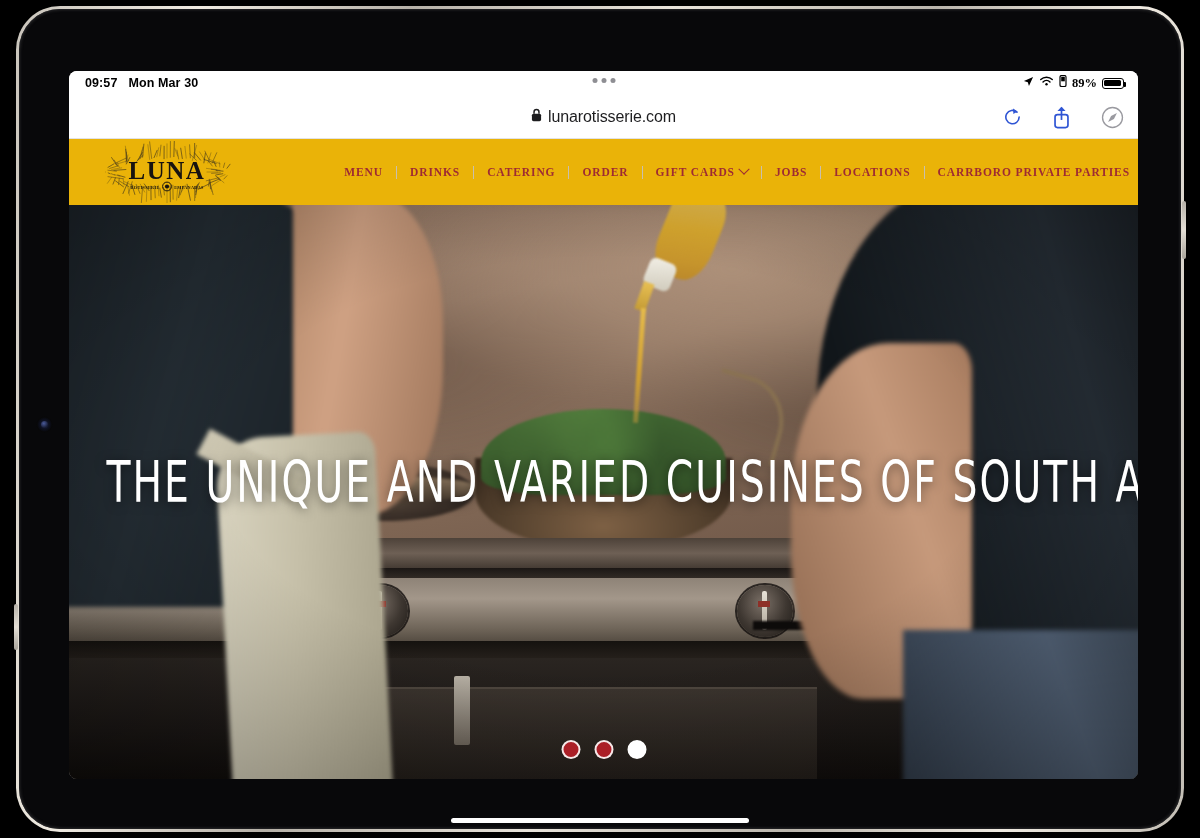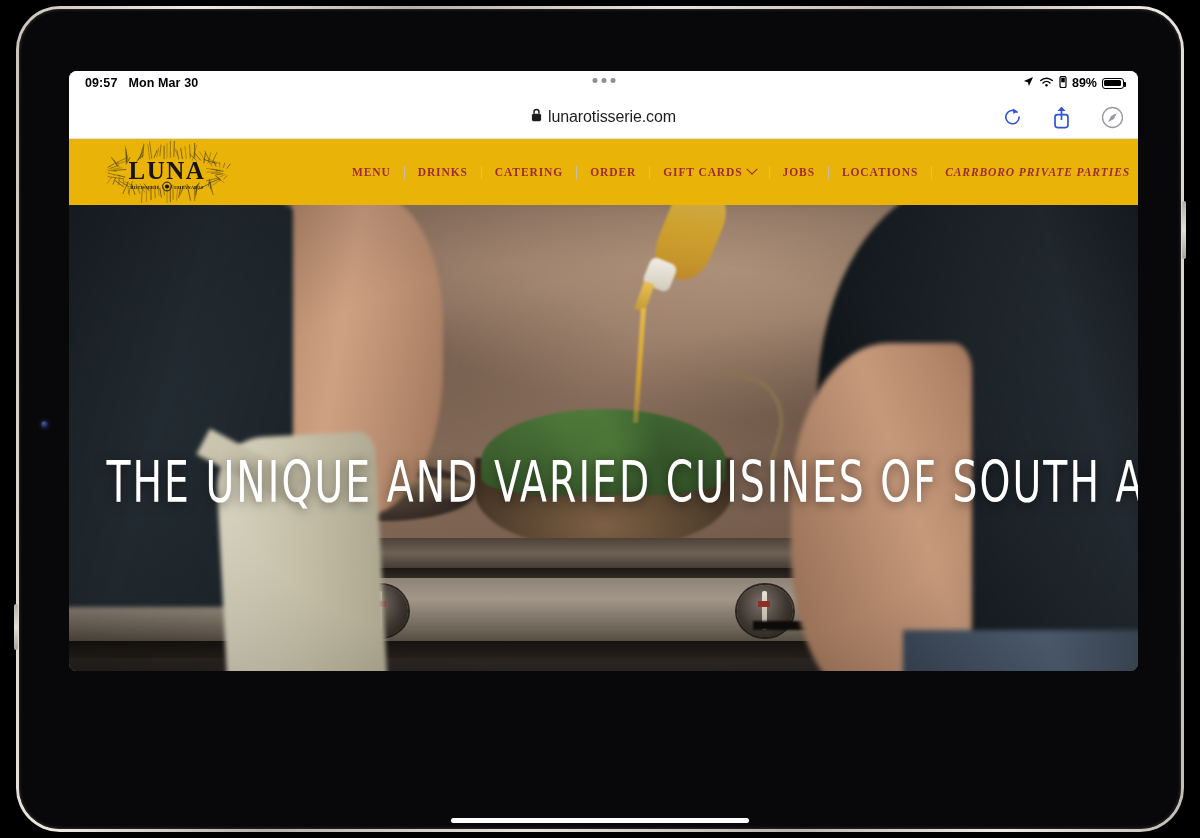--- a/index.html
+++ b/index.html
@@ -43,37 +43,37 @@
   #vol-btn2 {
     position: absolute; left: -5px; top: 595px;
     width: 4px; height: 46px; border-radius: 2px;
     background: linear-gradient(180deg,#b6b1a8,#e4dfd6,#a9a49b);
   }
 
   
   #screen {
     position: absolute;
     left: 50px; top: 62px;
-    width: 1069px; height: 600px;
+    width: 1069px; height: 708px;
     border-radius: 8px;
     overflow: hidden;
     background: #fff;
   }
 
   
   #status-bar {
     height: 24px; background: #fff;
     display: flex; align-items: center;
     padding: 0 18px 0 16px;
     position: relative;
     font-size: 12.5px; font-weight: bold; color: #000;
   }
   #status-left { display:flex; align-items:center; gap:11px; letter-spacing:.1px; }
   #status-right { position:absolute; right:14px; top:0; height:24px;
-                  display:flex; align-items:center; gap:5px; }
+                  display:flex; align-items:center; gap:5px;font-family:Liberation Serif, serif; }
   #multitask-dots { position:absolute; left:50%; top:7px; transform:translateX(-50%);
                     display:flex; gap:4px; }
   #multitask-dots i { width:5px; height:5px; border-radius:50%; background:#8e8e93; display:block; }
   .batt-pct { font-size:12.5px; font-weight:bold; }
   .batt-shell { width:22px; height:11px; border:1.3px solid #000; border-radius:3px; position:relative; }
   .batt-shell::after { content:""; position:absolute; right:-3.2px; top:3px; width:2px; height:5px;
                        background:#000; border-radius:0 1px 1px 0; }
   .batt-fill { position:absolute; left:1.2px; top:1.2px; bottom:1.2px; width:82%; background:#000; border-radius:1.5px; }
 
   
@@ -108,21 +108,21 @@
   #site-nav { display:flex; align-items:flex-end; padding-right:0; margin-right:-2px; }
   .nav-item {
     font-family:"Liberation Serif", serif;
     font-size:11.5px; font-weight:bold; letter-spacing:.9px;
     color:#9e2b33; text-transform:uppercase;
     padding: 0 13px; white-space:nowrap; cursor:pointer;
     border-right:1px solid #c9bfae; line-height:13px;
     display:flex; align-items:center; gap:5px;
   }
   .nav-item:first-child { padding-left:10px; }
-  .nav-item:last-child { border-right:none; padding-right:10px;font-style:italic; }
+  .nav-item:last-child { border-right:none; padding-right:10px; }
   .chev { display:inline-block; width:8px; height:8px; border-right:1.4px solid #9e2b33;
           border-bottom:1.4px solid #9e2b33; transform:rotate(45deg) translate(-2px,-2px); }
 
   
   #hero { position:relative; height:calc(708px - 24px - 44px - 66px); overflow:hidden; background:#2b241f; }
   #hero-photo { position:absolute; inset:0; }
 
   .ph { position:absolute; }
 
   

